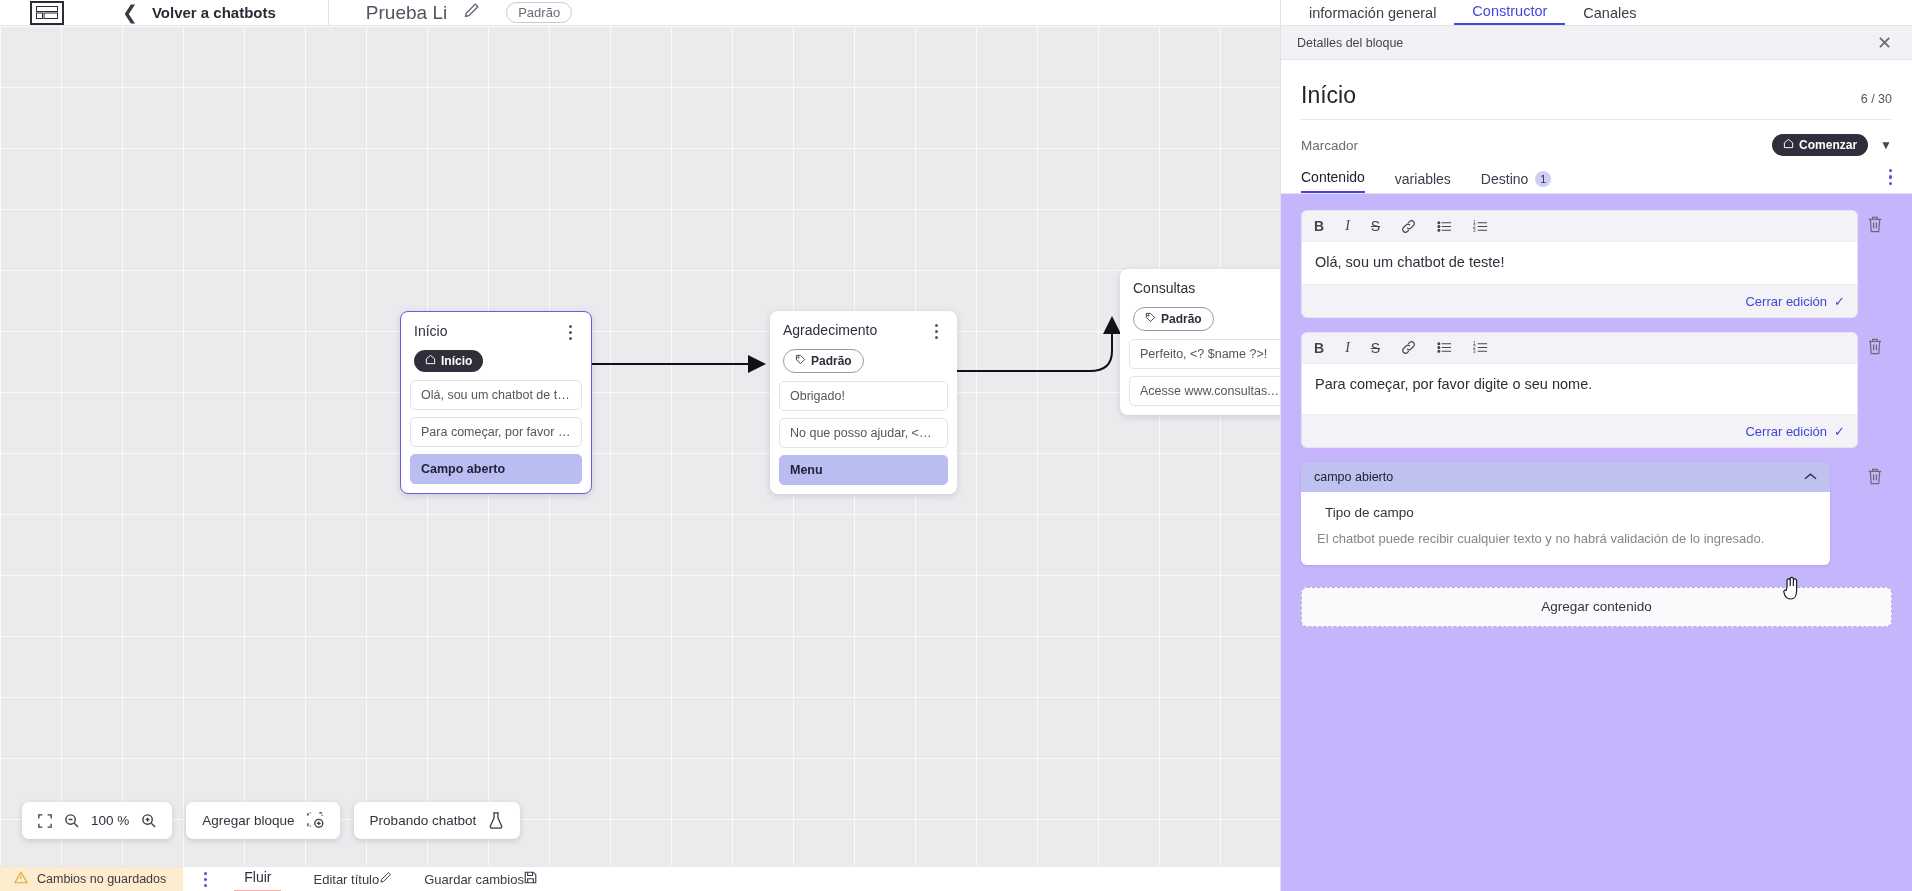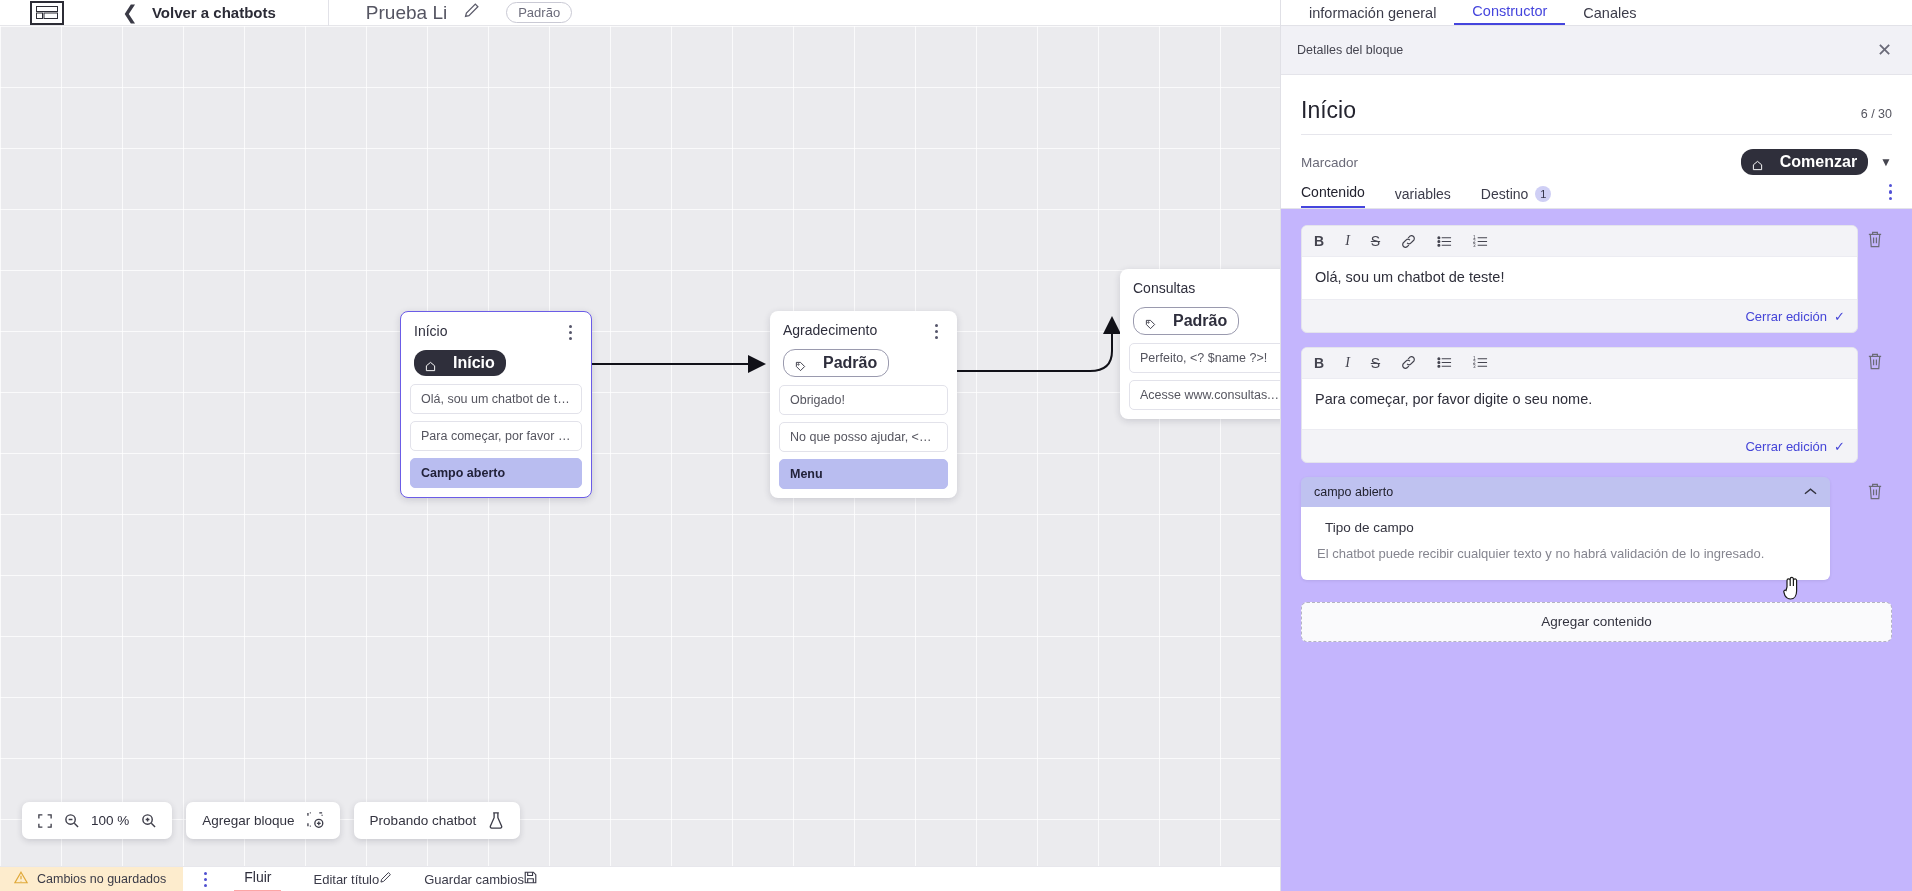--- a/index.html
+++ b/index.html
@@ -63,22 +63,22 @@
     padding: 0 0 9px 0;
   }
   .node.selected { border: 1.5px solid #6b5ce7; }
   .node-head { padding: 11px 13px 0 13px; display:flex; align-items:flex-start; }
   .node-title { font-size: 14px; color: #2e2e3c; font-weight: 400; flex: 1; }
   .node-kebab { width: 16px; text-align: center; color: #55556a; line-height: 6px;
     padding-top:2px; cursor: pointer; flex: none; }
   .node-kebab span { display:block; width:3px; height:3px; border-radius:50%; background:#55556a; margin:0 auto 3px; }
   .tag-row { padding: 7px 13px 8px 13px; }
   .tag {
-    display: inline-flex; align-items: flex-end; gap: 17px;
-    font-size: 16px; font-weight: 700; border-radius: 12px; padding: 4px 11px;
+    display: inline-flex; align-items: flex-start; gap: 5px;
+    font-size: 12px; font-weight: 700; border-radius: 12px; padding: 4px 11px;
   }
   .tag.dark { background: #2f2f3b; color: #fff; }
   .tag.outline { background: #fff; color: #2e2e3c; border: 1px solid #9a9aae; }
   .node-rows { padding: 0 9px; display: flex; flex-direction: column; gap: 7px; }
   .node-row {
     border: 1px solid #e2e2ea; border-radius: 5px; background: #fff;
     font-size: 12.5px; color: #55555f; padding: 7px 10px;
     white-space: nowrap; overflow: hidden; text-overflow: ellipsis;
   }
   .node-row.highlight {
@@ -126,21 +126,21 @@
   .panel-tabs {
     height: 26px; background: #fff; display: flex; align-items: flex-end;
     padding-left: 10px; gap: 0; border-bottom: 1px solid #e2e2e8;
   }
   .ptab {
     font-size: 14.5px; padding: 0 18px 4px; color: #3c3c4a; cursor: pointer; white-space: nowrap;
   }
   .ptab.active { color: #4545dd; font-weight: 400; border-bottom: 2.5px solid #4545dd; }
 
   .panel-subhead {
-    height: 49px; background: #f1f1f6; display: flex; align-items: center;
+    height: 34px; background: #f1f1f6; display: flex; align-items: center;
     padding: 0 20px 0 16px; border-bottom: 1px solid #e4e4ea;
   }
   .panel-subhead .t { font-size: 12.5px; color: #44444f; flex: 1; }
   .close-x { font-size: 18px; color: #6a6a78; cursor: pointer; line-height: 1; }
 
   .panel-body { padding: 0 20px; background: #fff; height: 100px; }
   .blk-title-row {
     display: flex; align-items: baseline; padding: 22px 0 10px;
     border-bottom: 1px solid #e6e6ec;
   }

